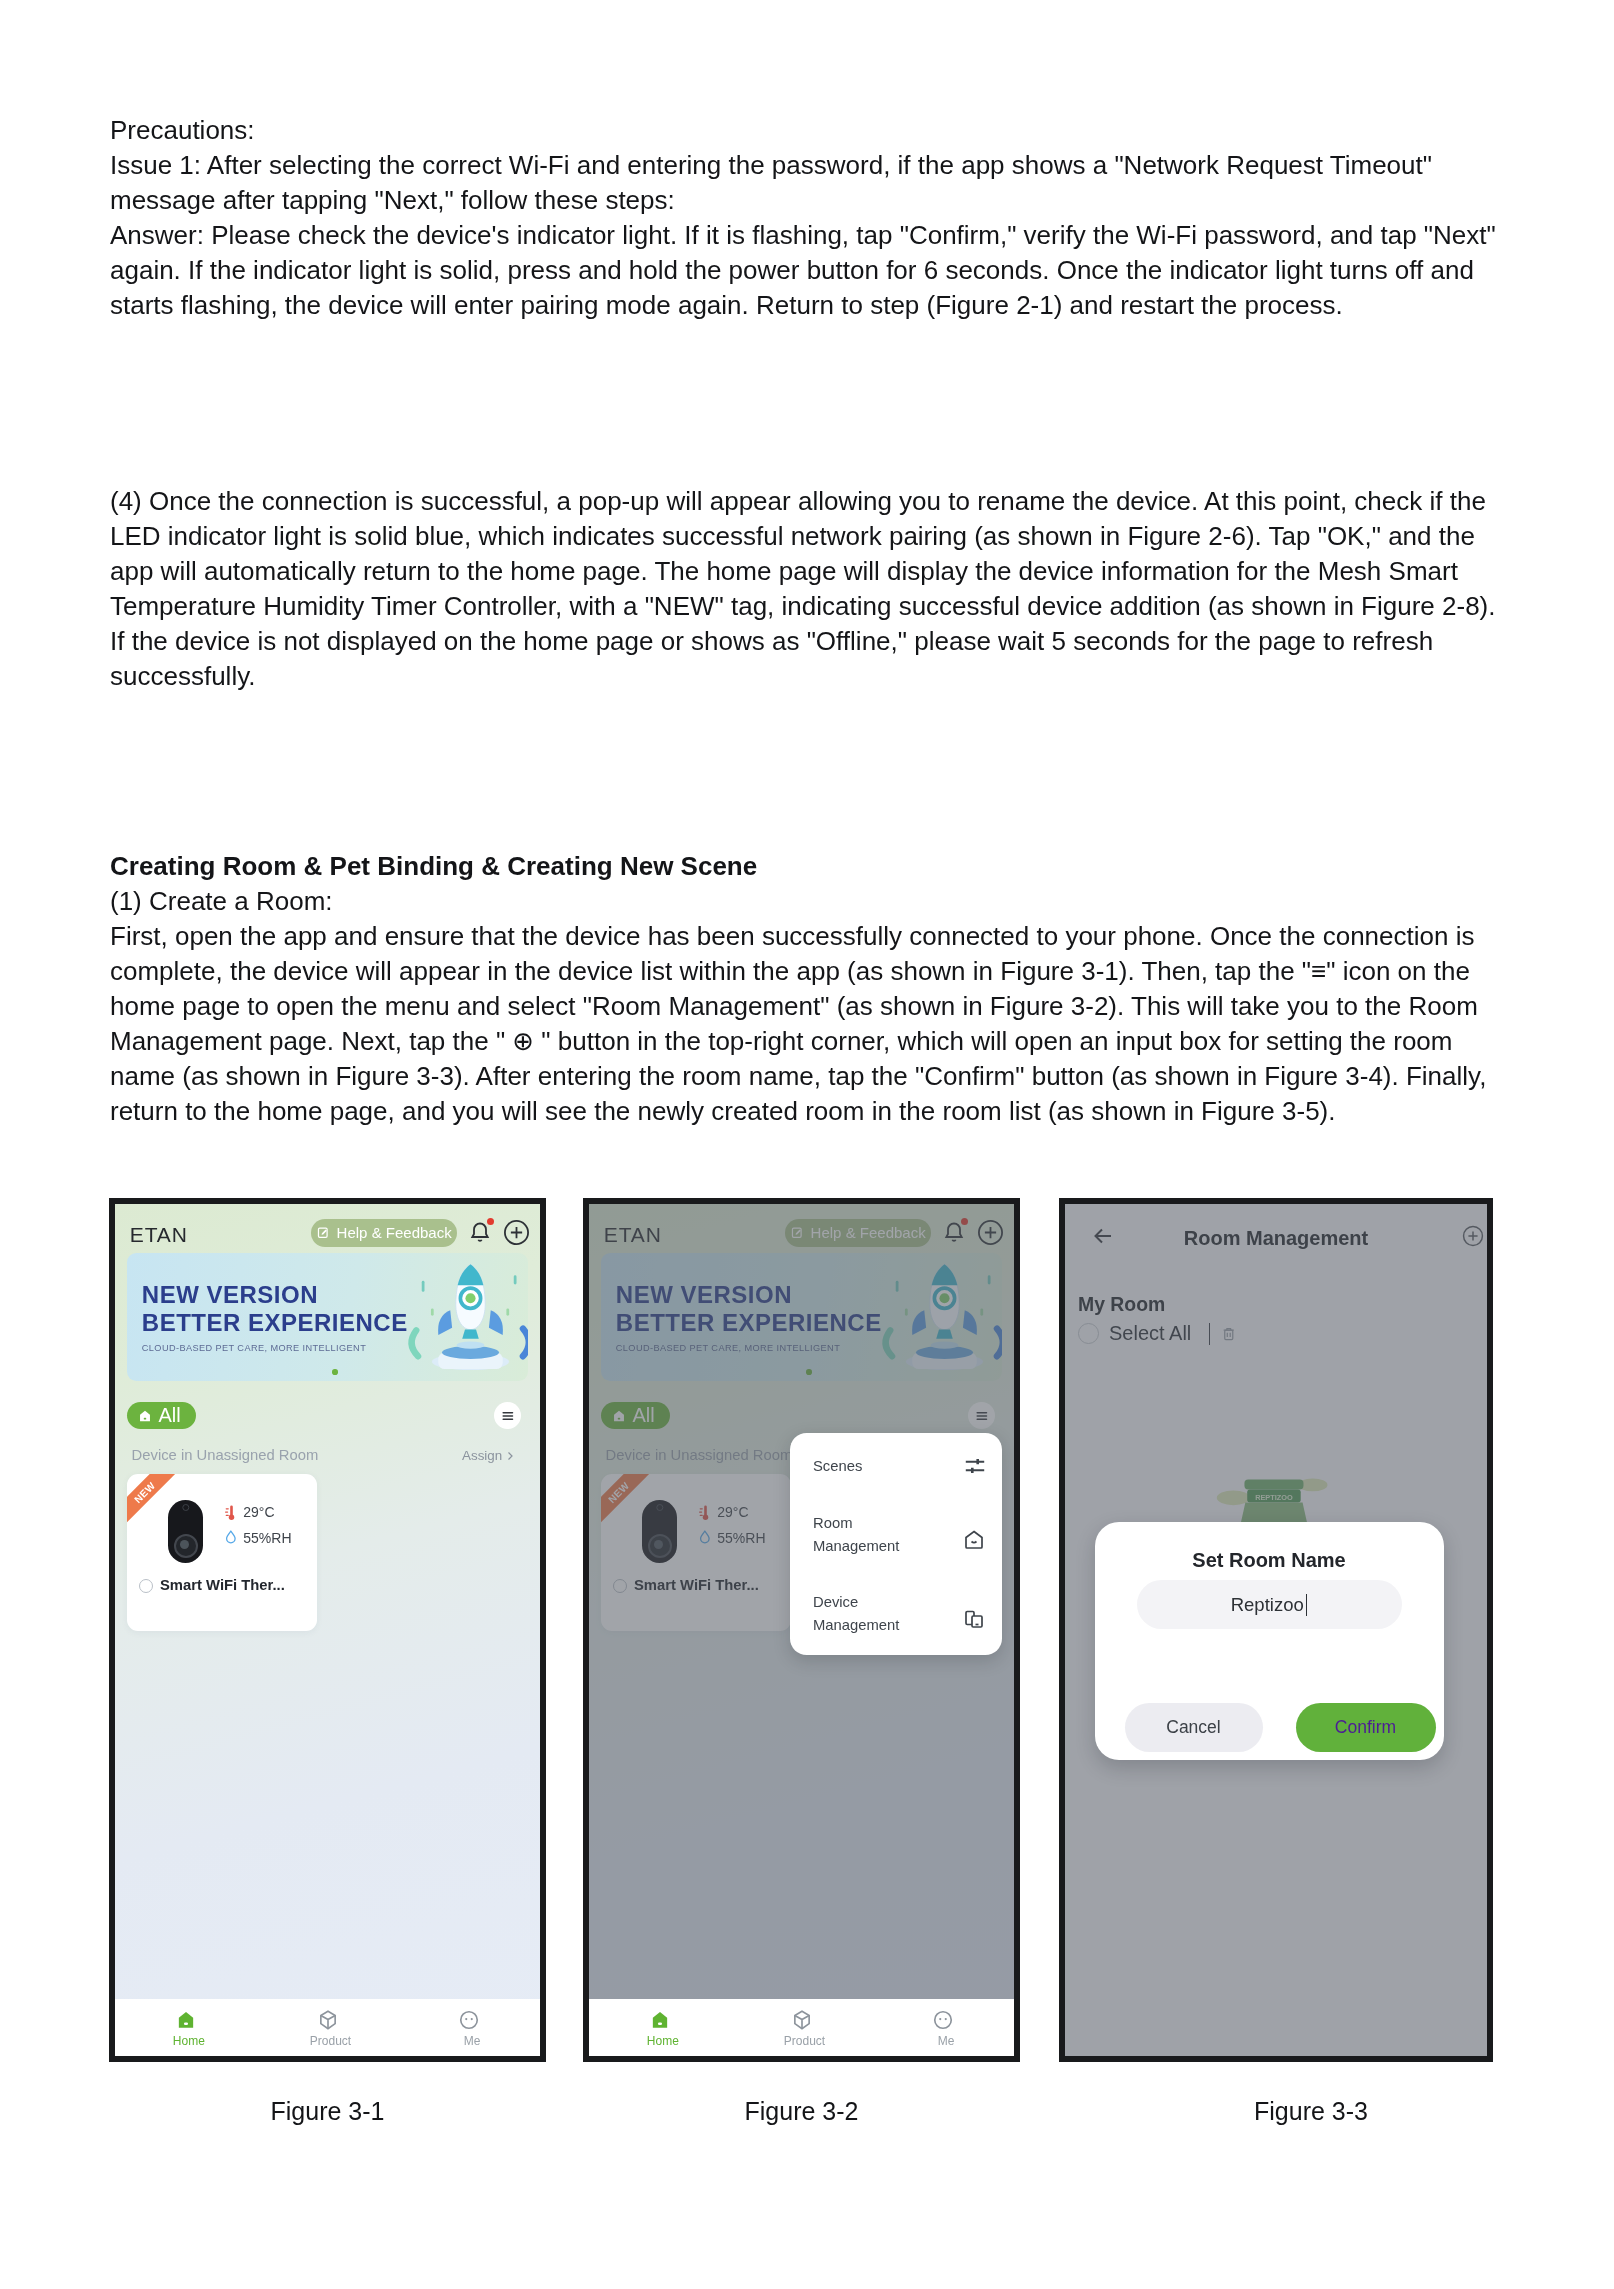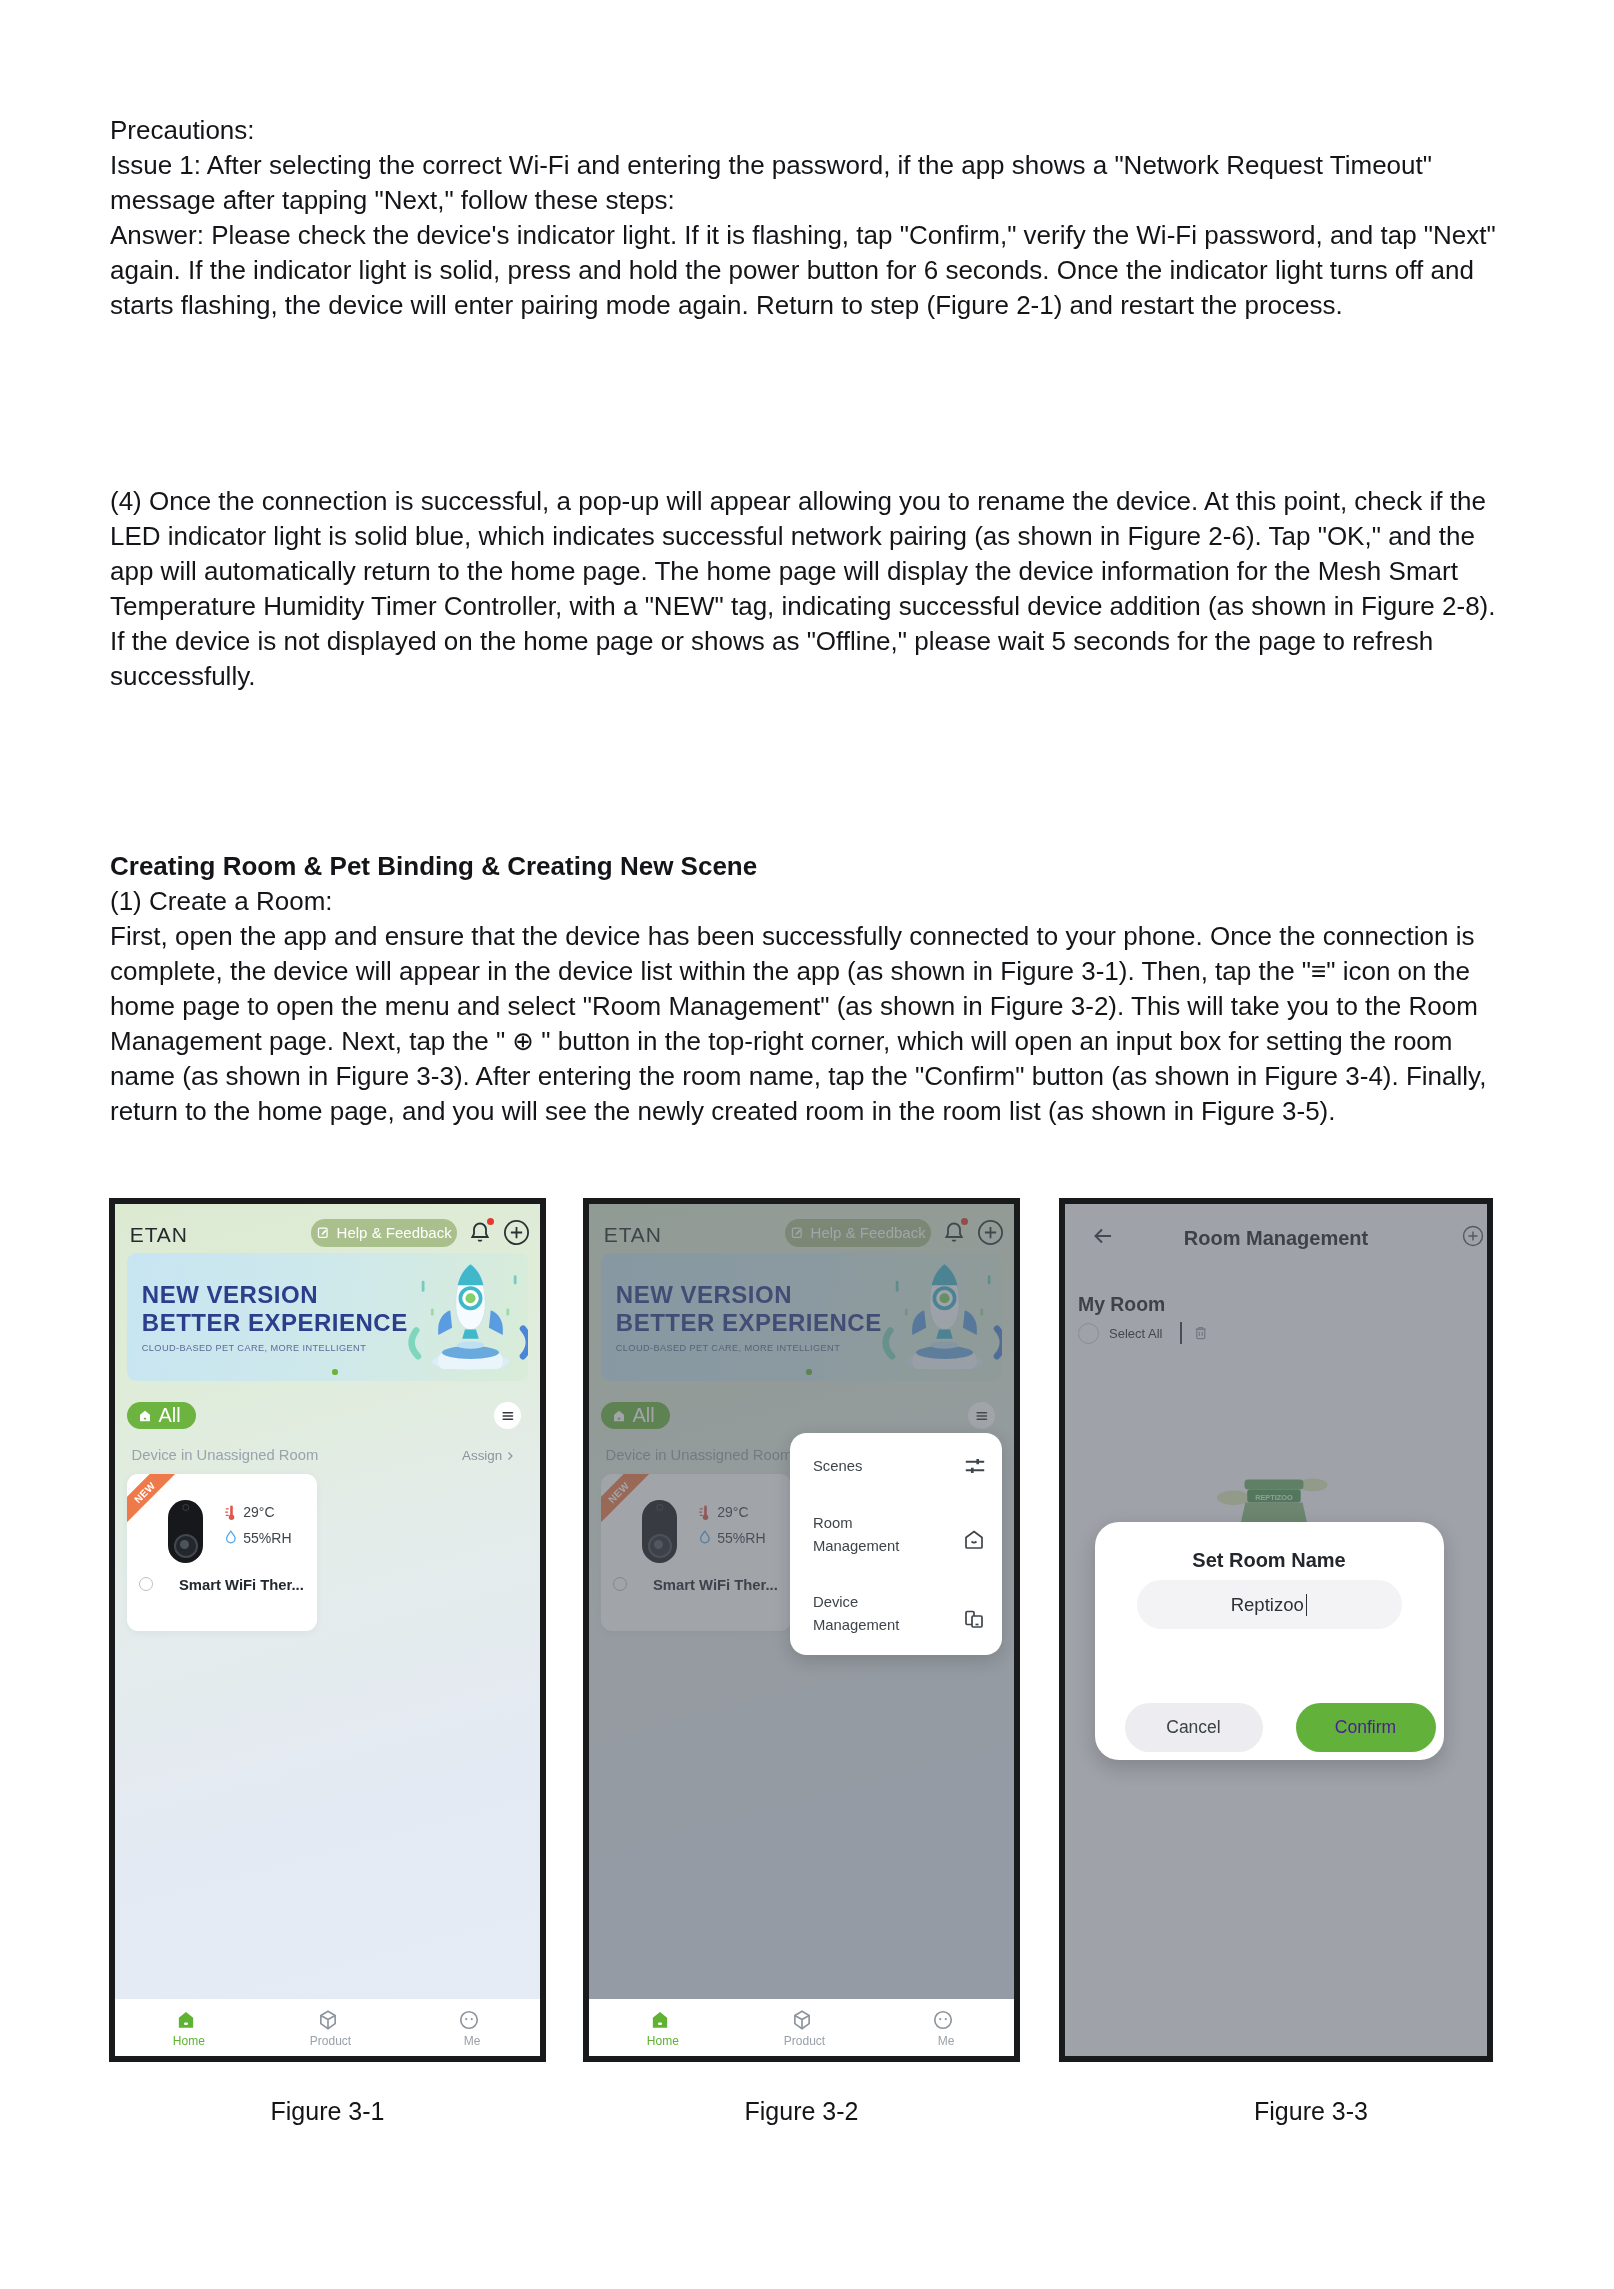--- a/index.html
+++ b/index.html
@@ -43,21 +43,21 @@
 
   
   .hs-card{position:absolute;left:12px;top:270px;width:190px;height:157px;background:#fff;border-radius:11px;overflow:hidden;box-shadow:0 1.8px 7.4px rgba(40,60,90,.05);}
   .ribbon{position:absolute;left:-25px;top:9.2px;width:85px;transform:rotate(-45deg);background:#ee7a4b;color:#fff;font-size:10px;font-weight:700;text-align:center;padding:3.7px 0;letter-spacing:0.5px;}
   .dev-img{position:absolute;left:41px;top:26px;width:35px;height:63px;background:#17181c;border-radius:17.5px;}
   .dev-img .hole{position:absolute;left:50%;top:3.7px;transform:translateX(-50%);width:7.4px;height:7.4px;border-radius:50%;border:1.8px solid #3c4046;box-sizing:border-box;}
   .dev-img .dial{position:absolute;left:50%;bottom:5.5px;transform:translateX(-50%);width:24px;height:24px;border-radius:50%;background:#23262b;border:2.8px solid #43474e;box-sizing:border-box;}
   .dev-img .dial::after{content:"";position:absolute;left:4.6px;top:4.6px;width:9.2px;height:9.2px;border-radius:50%;background:#6f7a84;opacity:.55;}
   .dev-metric{position:absolute;left:96px;display:flex;align-items:center;gap:4.6px;font-size:14px;color:#3f444b;}
   .dev-temp{top:29.5px;} .dev-hum{top:55px;}
-  .dev-row{position:absolute;left:12px;top:103px;display:flex;align-items:flex-start;gap:26px;}
+  .dev-row{position:absolute;left:12px;top:103px;display:flex;align-items:flex-end;gap:7px;}
   .radio{width:14px;height:14px;border-radius:50%;border:1.8px solid #b9bfc7;box-sizing:border-box;background:#fff;}
   .dev-name{font-size:14.8px;font-weight:700;color:#23272e;}
 
   
   .hs-nav{position:absolute;left:0;right:0;bottom:0;height:57px;background:#fff;display:flex;z-index:7;}
   .nav-item{flex:1;display:flex;flex-direction:column;align-items:center;justify-content:center;gap:2.8px;padding-top:1.8px;}
   .nav-label{font-size:12px;color:#9aa1a8;padding-left:6px;}
   .nav-item.active .nav-label{color:#5fb331;}
 
   
@@ -71,21 +71,21 @@
   .mi3{top:158px;} .mi3i{top:174px;}
 
   
   .rm-bg{background:#fbfbfc;}
   .rm-back{position:absolute;left:26px;top:20px;width:24px;height:24px;}
   .rm-title{position:absolute;left:0;right:0;top:23px;text-align:center;font-size:20px;font-weight:700;color:#23262b;}
   .rm-plus{position:absolute;left:397px;top:21px;width:22px;height:22px;}
   .rm-myroom{position:absolute;left:13px;top:89px;font-size:19.4px;font-weight:700;color:#23262b;}
   .rm-selectrow{position:absolute;left:13px;top:118px;display:flex;align-items:center;gap:10px;}
   .rm-circle{width:21px;height:21px;border-radius:50%;border:1.8px solid #c6cad0;box-sizing:border-box;}
-  .rm-selectlabel{font-size:13px;color:#2c3036;}
+  .rm-selectlabel{font-size:20px;color:#2c3036;}
   .rm-divider{width:1.8px;height:22px;background:#3a3f45;margin-left:7.4px;}
   .rm-illus{position:absolute;left:146px;top:268px;}
 
   
   .dialog{position:absolute;left:29.5px;top:318px;width:349px;height:238px;background:#fff;border-radius:24px;z-index:6;box-shadow:0 7.4px 20px rgba(20,25,35,.2);}
   .dlg-title{position:absolute;left:0;right:0;top:27px;text-align:center;font-size:20px;font-weight:700;color:#23262b;}
   .dlg-input{position:absolute;left:42px;right:42px;top:58px;height:49px;border-radius:25px;background:#f3f3f6;display:flex;align-items:center;justify-content:center;font-size:18.5px;color:#2d3136;}
   .cursor{display:inline-block;width:1.8px;height:22px;background:#2d3136;margin-left:1.8px;}
   .dlg-btn{position:absolute;top:164px;height:49px;border-radius:25px;display:flex;align-items:center;justify-content:center;font-size:17.5px;margin-top:17px;}
   .dlg-cancel{left:30px;width:138px;background:#ececf1;color:#3c4147;}

